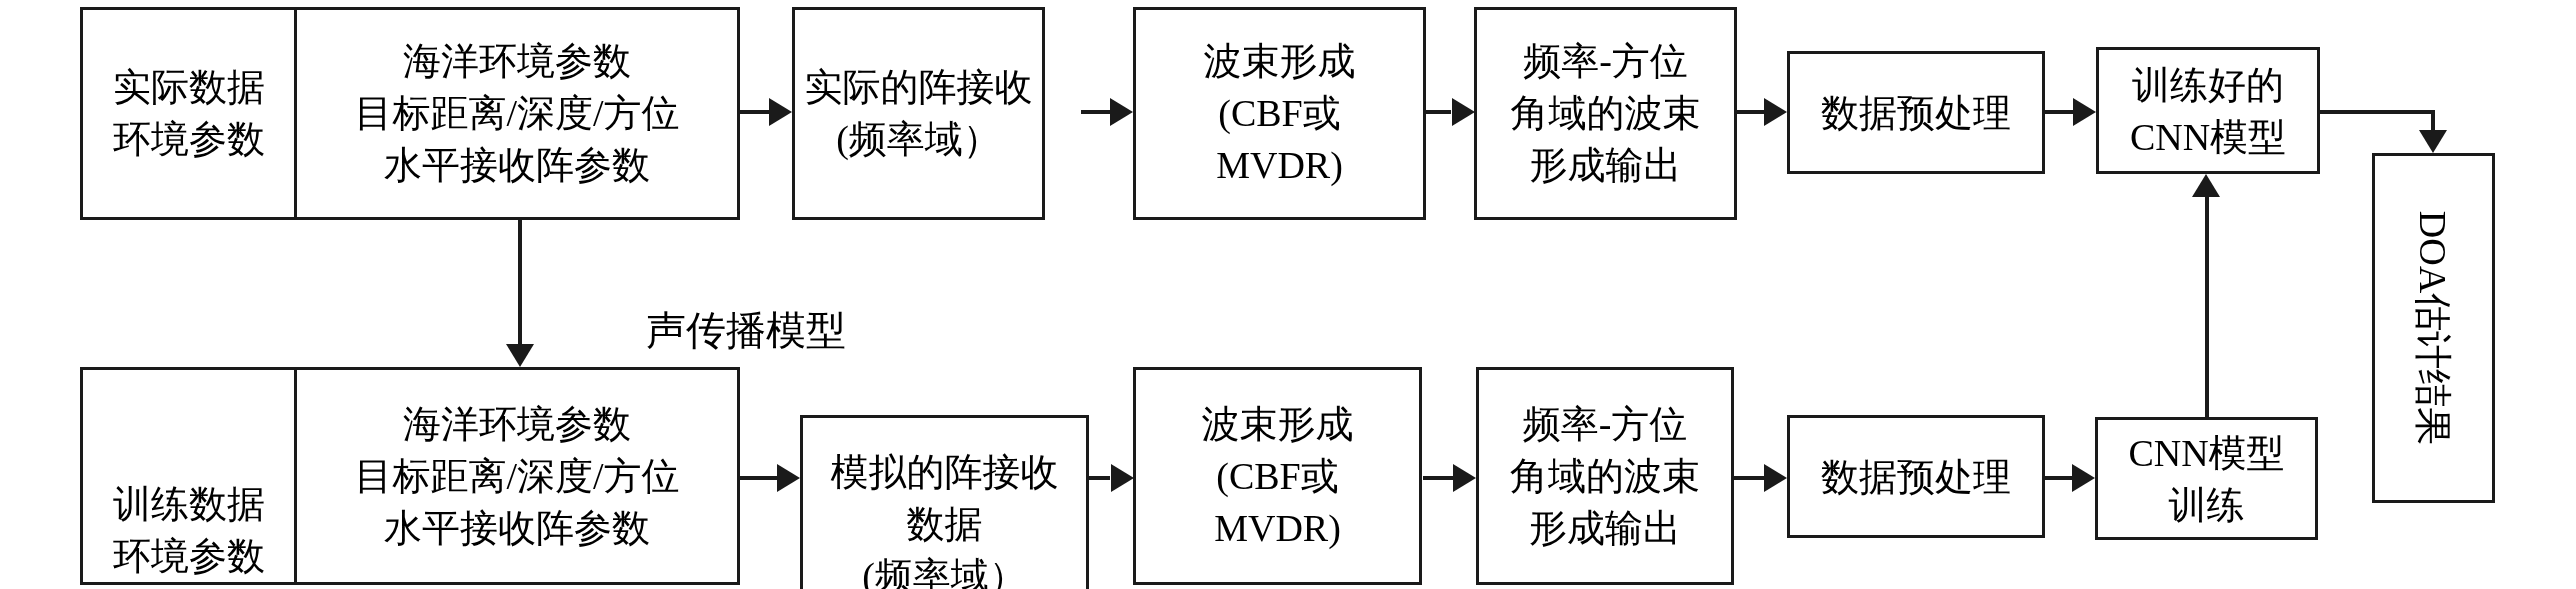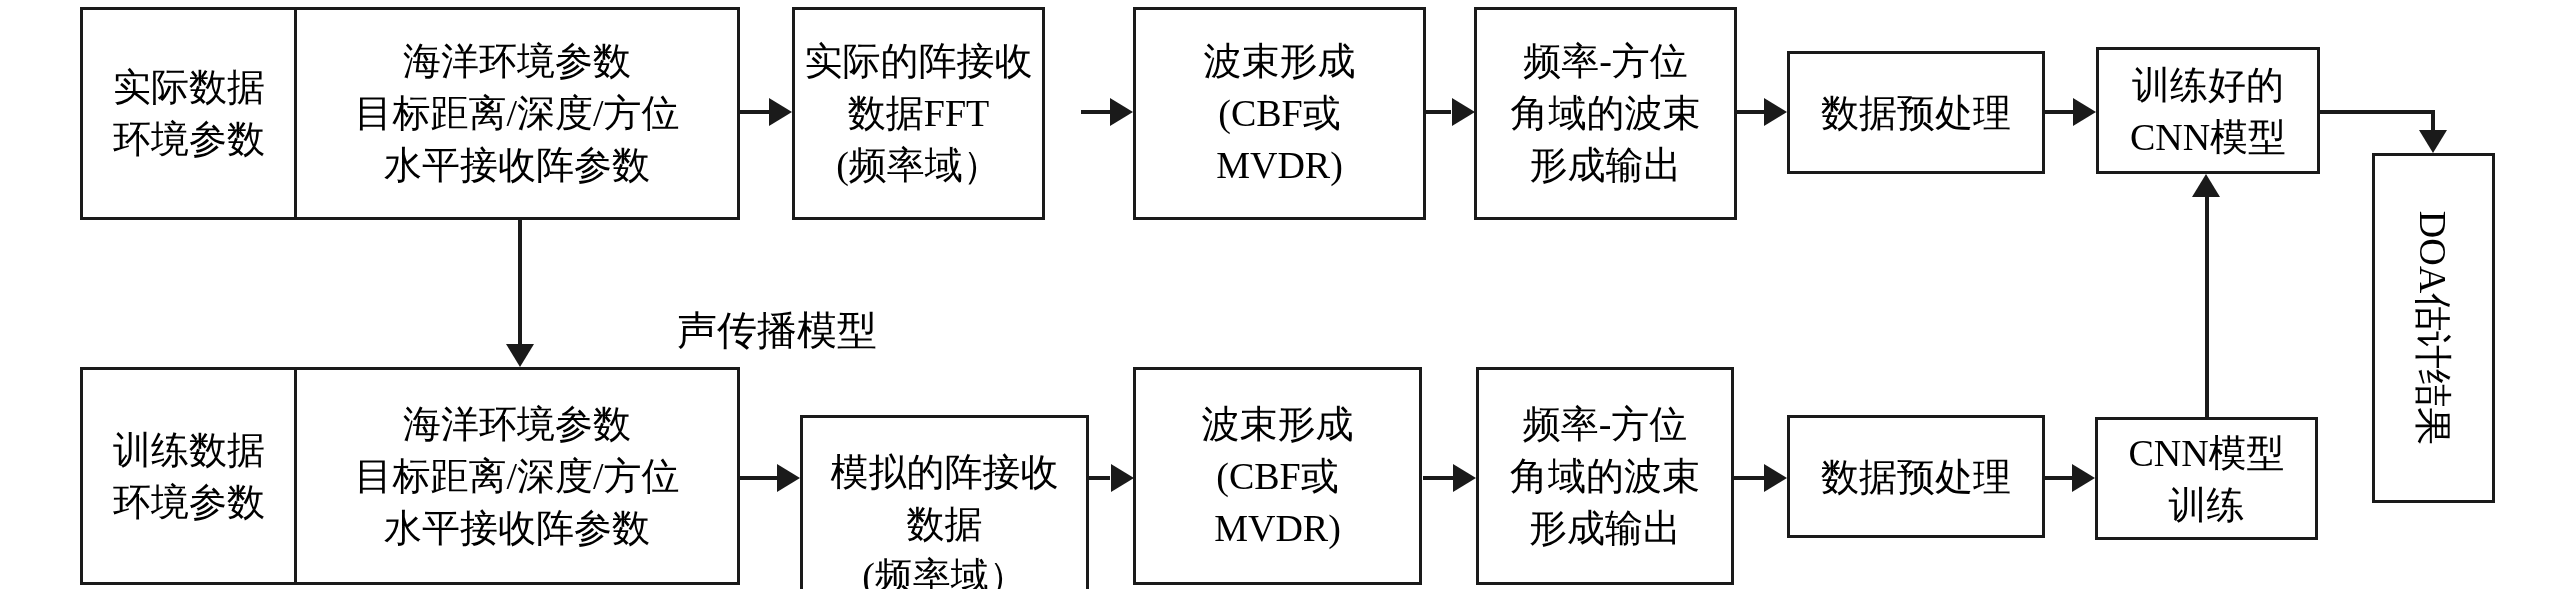--- a/index.html
+++ b/index.html
@@ -42,21 +42,20 @@
   .head-up{
     position:absolute;width:0;height:0;
     border-left:14px solid transparent;
     border-right:14px solid transparent;
     border-bottom:23px solid #1a1a1a;
   }
   .float-label{
     position:absolute;
     font-size:40px;
     line-height:47px;
-    text-align:center;
     white-space:nowrap;
   }
   .rot90{
     transform:rotate(90deg);
     white-space:nowrap;
     font-size:38px;
   }
 </style>
 </head>
 <body>
@@ -69,21 +68,20 @@
   </div>
 
   <div class="box" style="left:294px;top:6.5px;width:446px;height:213px;">
     <div class="ln">海洋环境参数</div>
     <div class="ln">目标距离/深度/方位</div>
     <div class="ln">水平接收阵参数</div>
   </div>
 
   <div class="box" style="left:792px;top:6.5px;width:253px;height:213px;">
     <div class="ln">实际的阵接收</div>
-    <div class="ln">数据FFT</div>
     <div class="ln">(频率域）</div>
   </div>
 
   <div class="box" style="left:1133px;top:6.5px;width:293px;height:213px;">
     <div class="ln">波束形成</div>
     <div class="ln">(CBF或</div>
     <div class="ln">MVDR)</div>
   </div>
 
   <div class="box" style="left:1474px;top:6.5px;width:263px;height:213px;">
@@ -94,21 +92,21 @@
 
   <div class="box" style="left:1787px;top:51px;width:258px;height:123px;">
     <div class="ln">数据预处理</div>
   </div>
 
   <div class="box" style="left:2096px;top:47px;width:224px;height:127px;">
     <div class="ln">训练好的</div>
     <div class="ln">CNN模型</div>
   </div>
 
-  <div class="box" style="left:80px;top:367px;width:218px;height:218px;">
+  <div class="box" style="left:80px;top:367px;width:218px;height:218px;justify-content:flex-end;">
     <div class="ln">训练数据</div>
     <div class="ln">环境参数</div>
   </div>
 
   <div class="box" style="left:294px;top:367px;width:446px;height:218px;">
     <div class="ln">海洋环境参数</div>
     <div class="ln">目标距离/深度/方位</div>
     <div class="ln">水平接收阵参数</div>
   </div>
 

